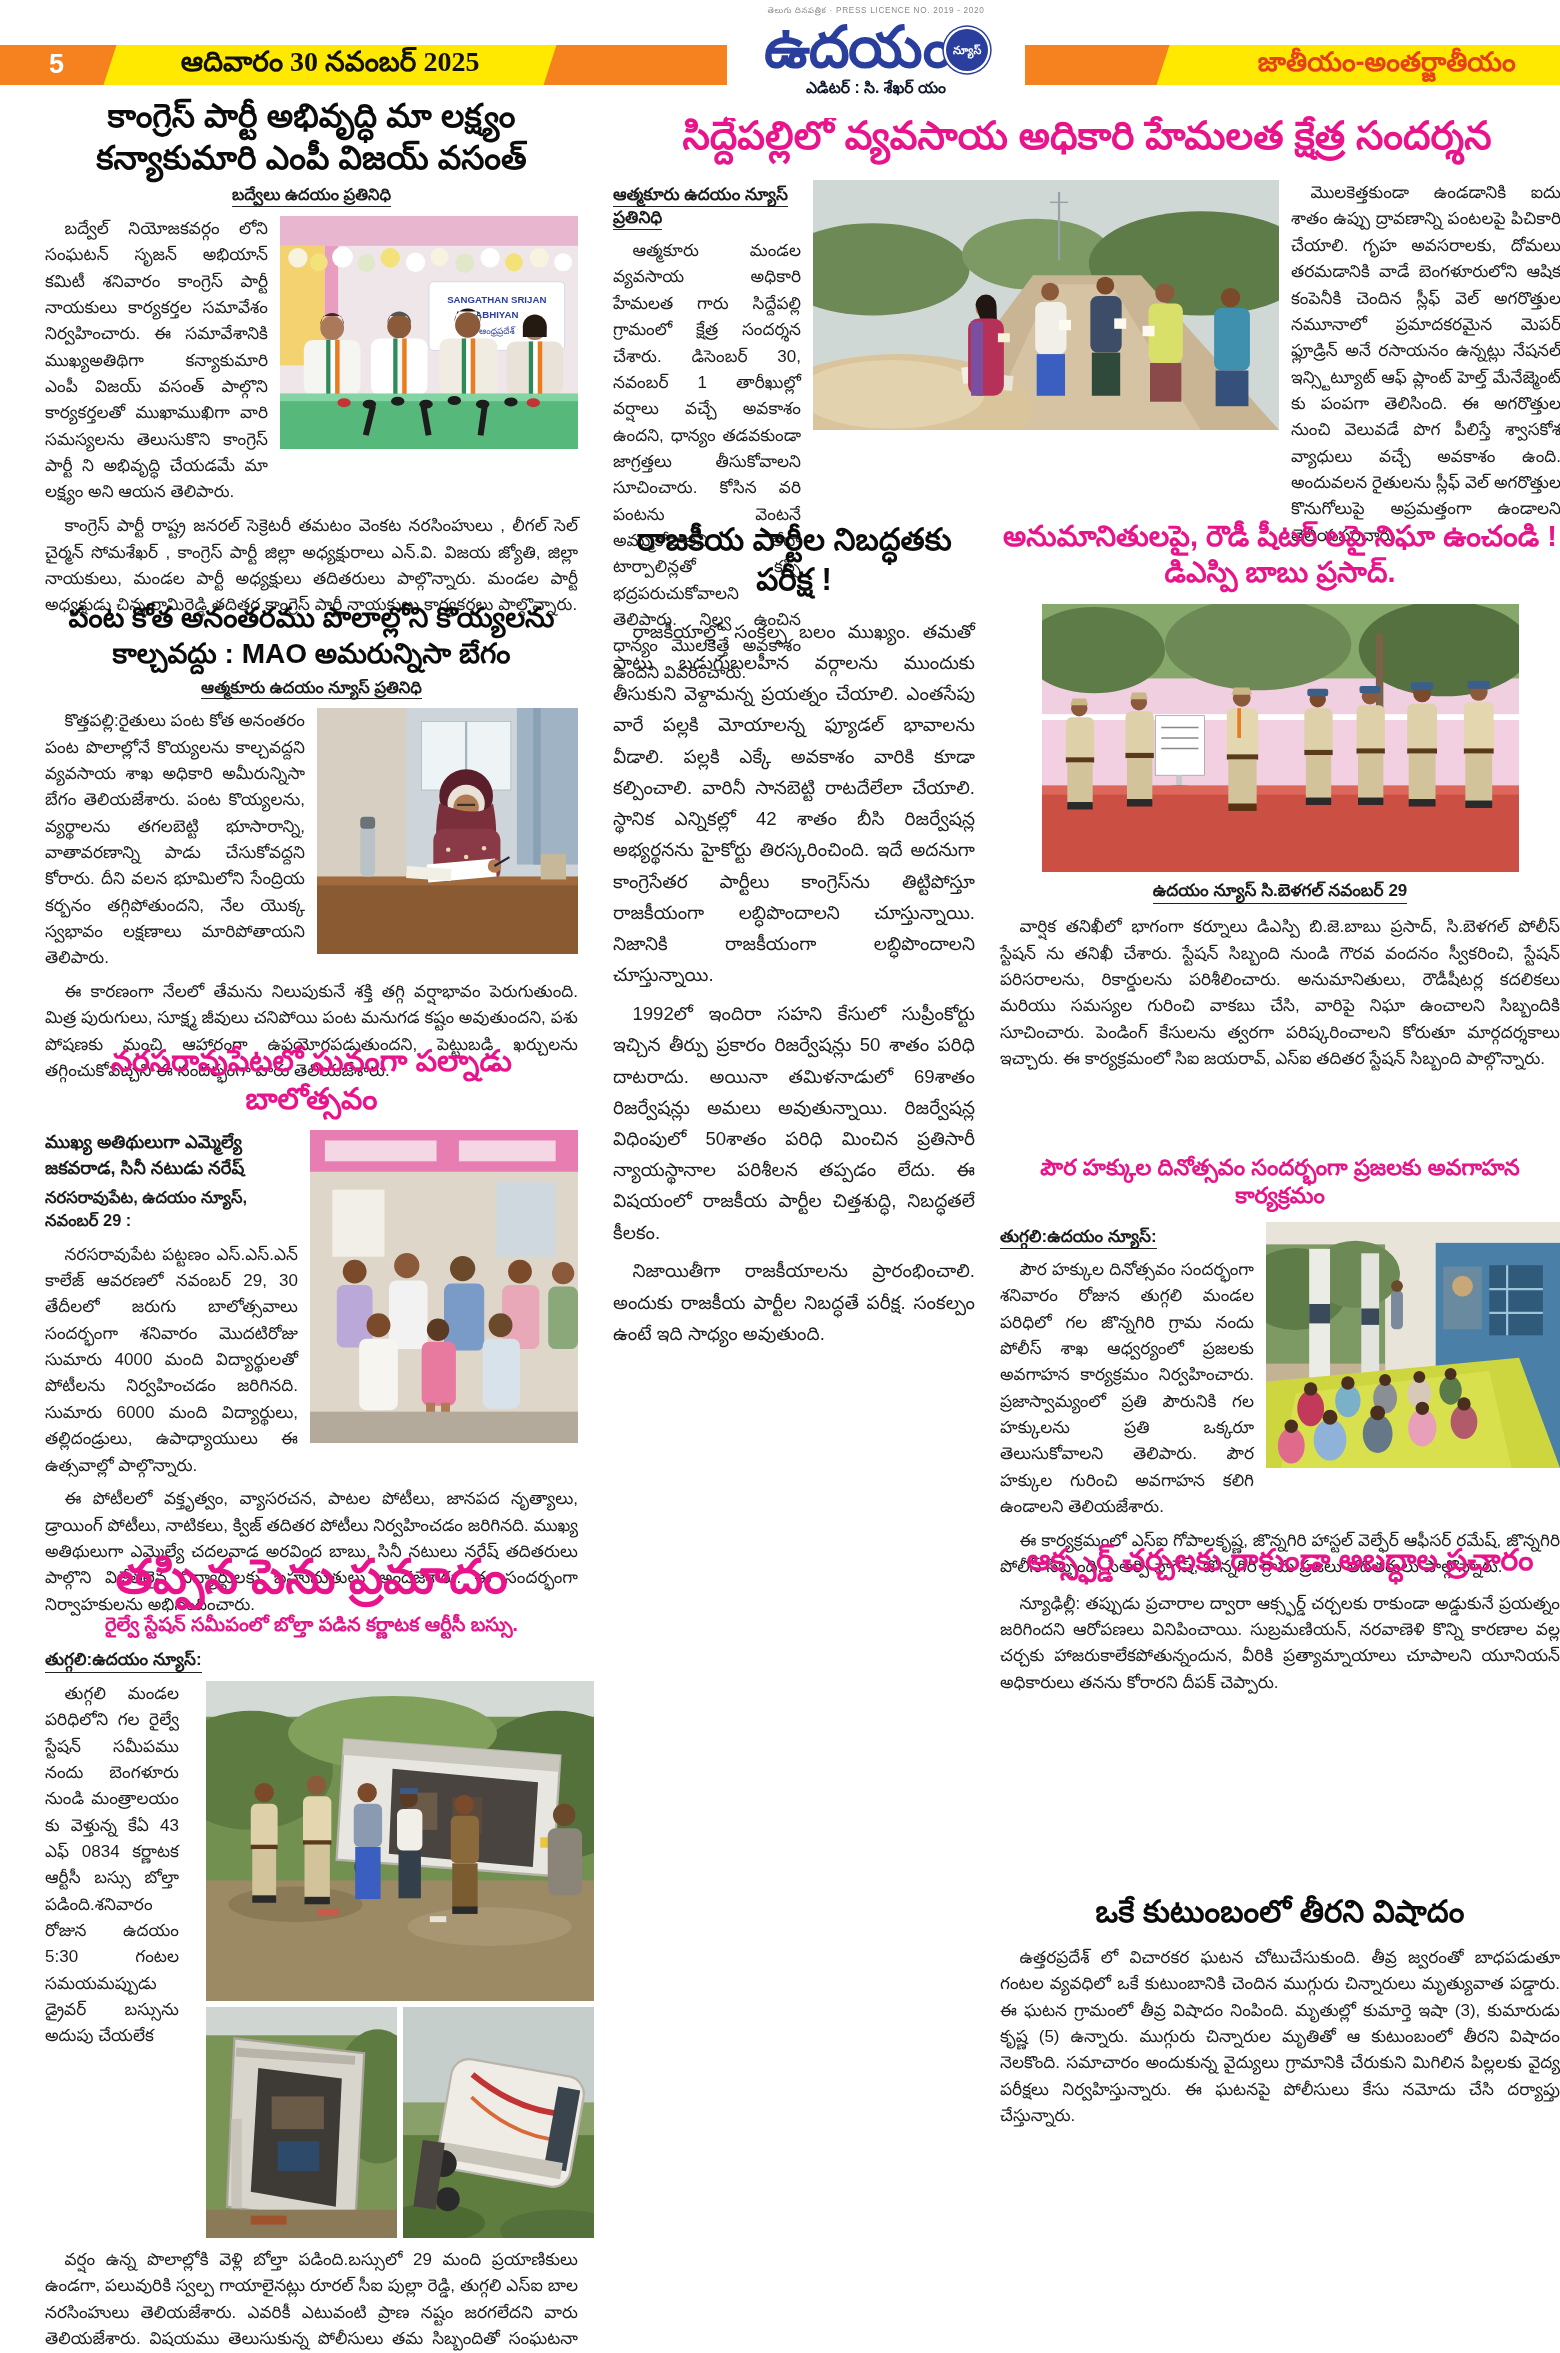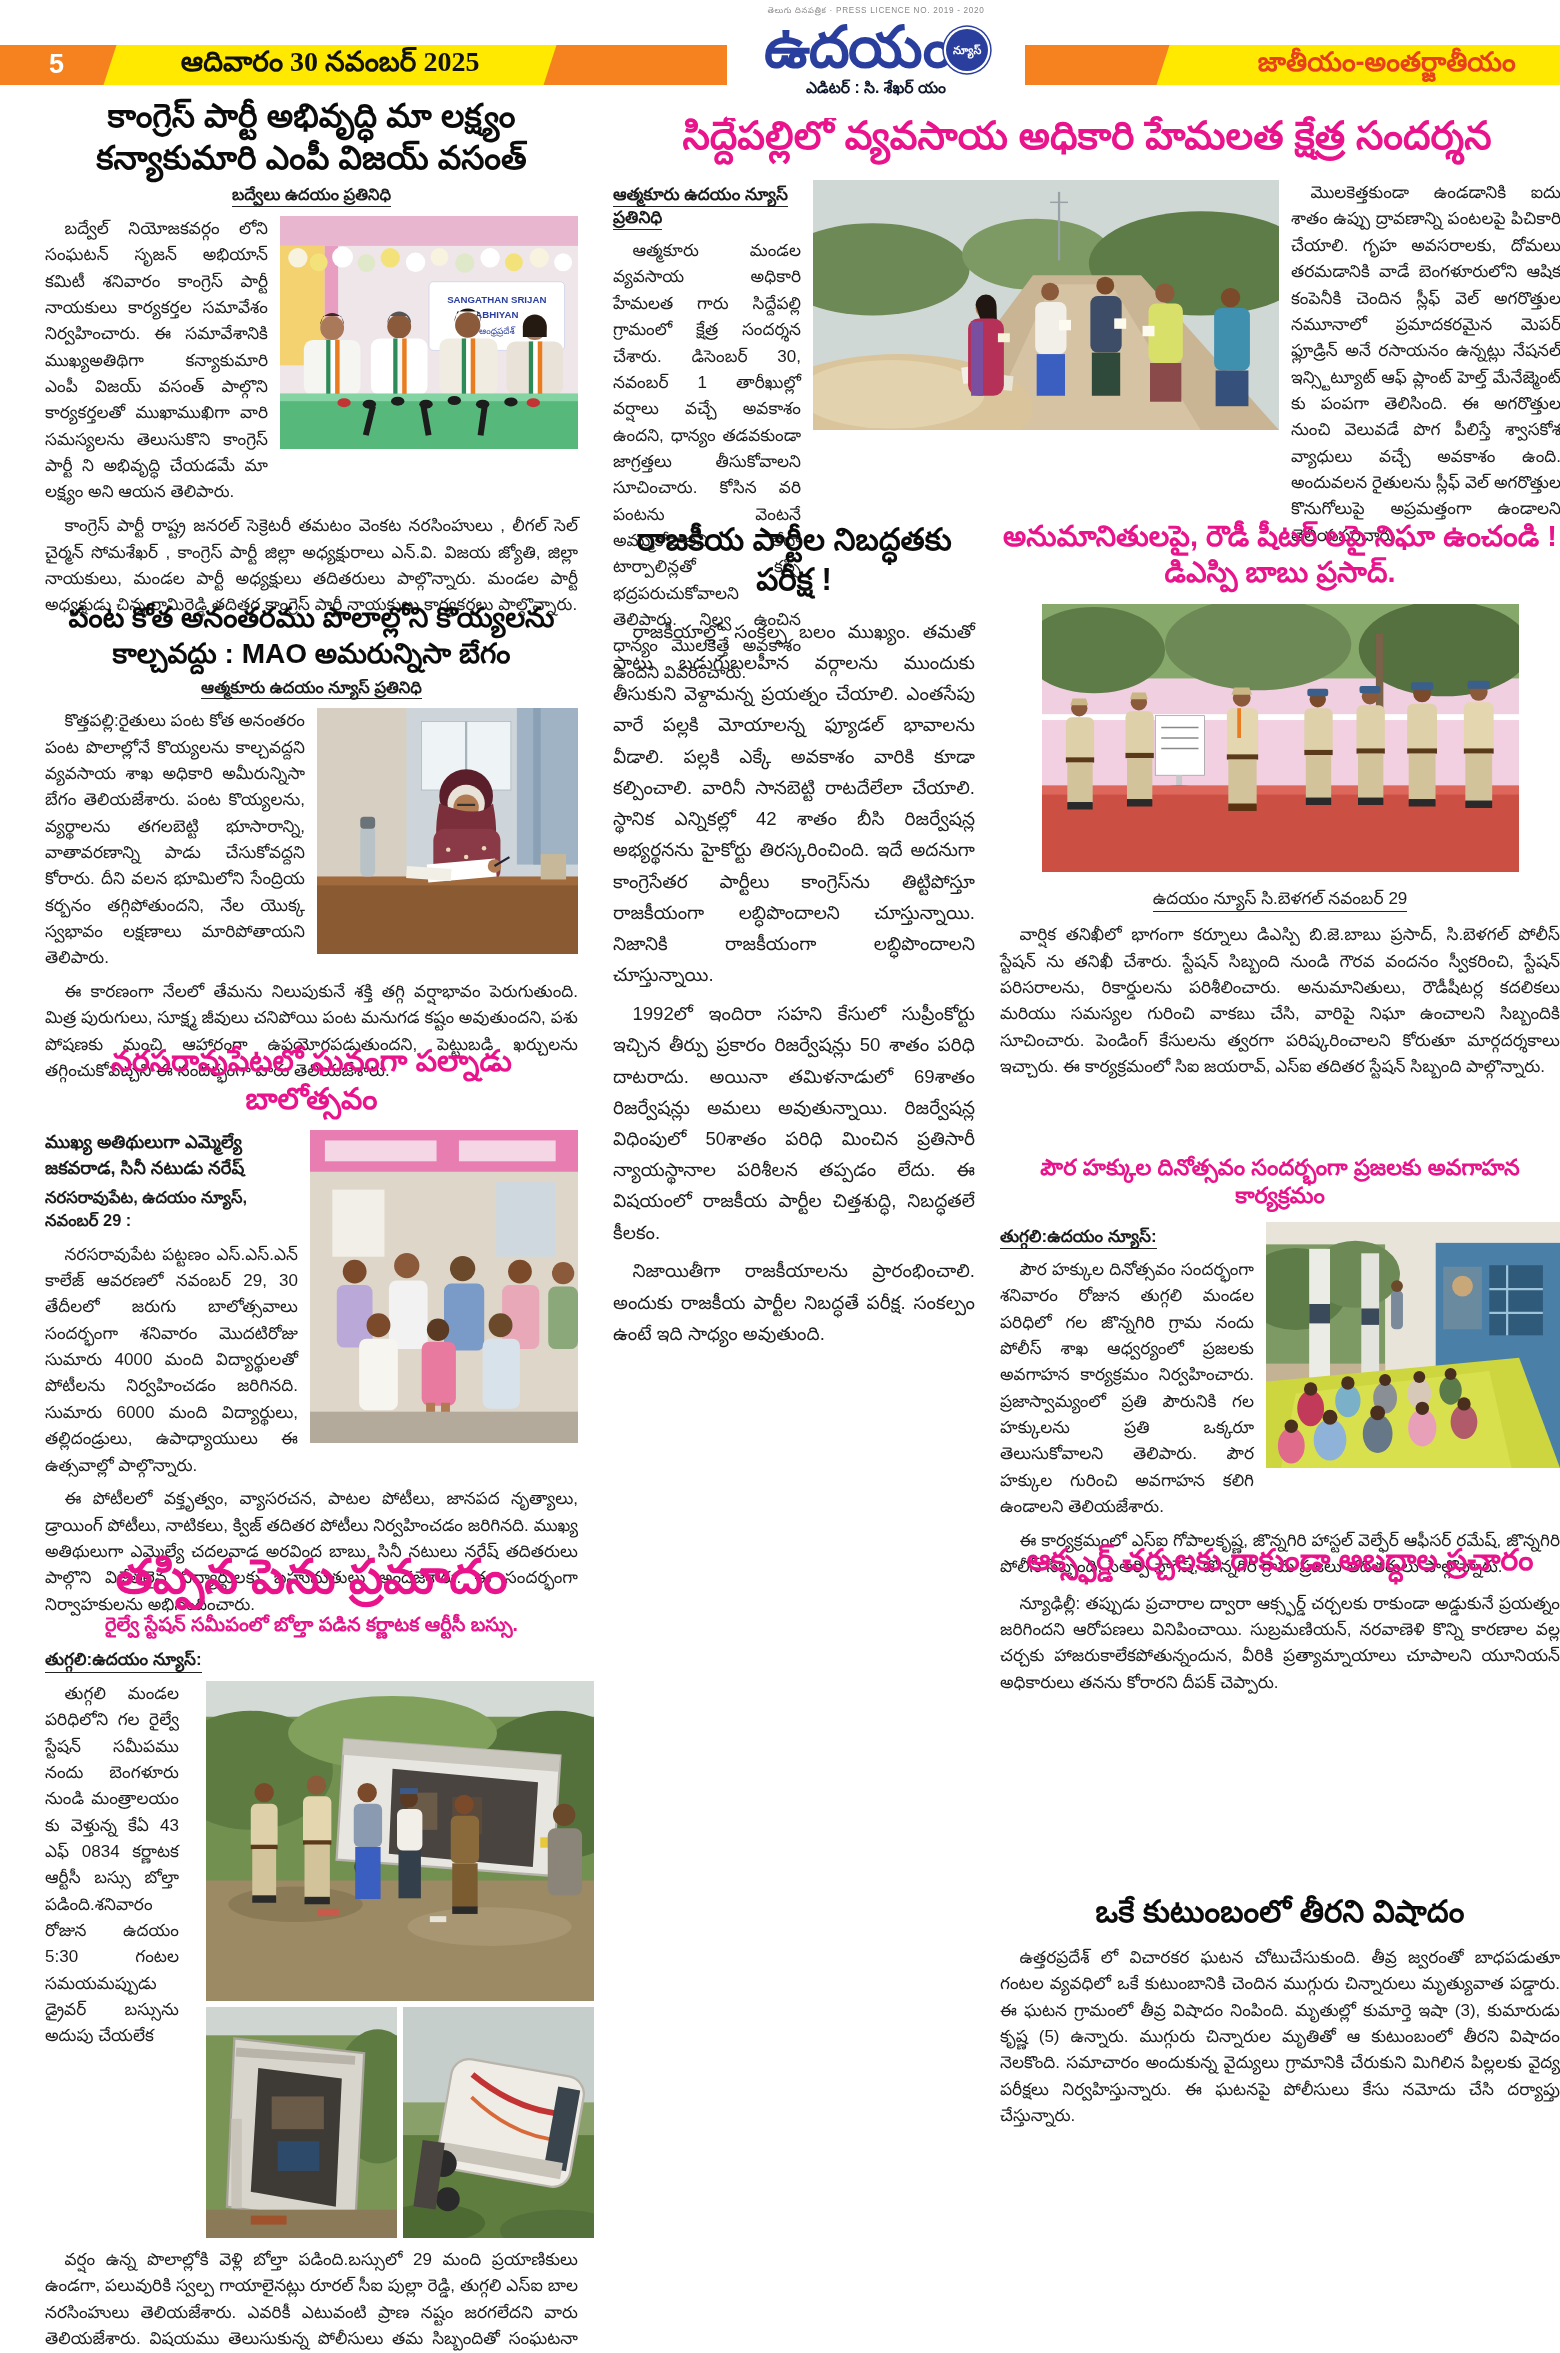--- a/index.html
+++ b/index.html
@@ -26,21 +26,21 @@
   .byline{text-align:center;font-size:16.4px;font-weight:bold;margin:6px 0 7.5px;}
   .byline span{border-bottom:1.5px solid #222;padding-bottom:2.2px;}
   .byline-left{text-align:left;font-size:17px;font-weight:bold;margin:4.5px 0 7.5px;}
   .byline-left span{border-bottom:1.5px solid #222;padding-bottom:2.2px;}
   .body-txt{font-size:17px;line-height:1.55;text-align:justify;text-indent:19.4px;margin:0 0 7.5px;}
   .body-lg{font-size:18.6px;line-height:1.68;}
   .row{display:flex;gap:12px;align-items:flex-start;}
   .col{flex:1;}
   .photo{position:relative;overflow:hidden;background:#8b5cf6;flex:none;}
   .photo svg{display:block;width:100%;height:100%;}
-  .caption{text-align:center;font-size:17px;font-weight:normal;margin-top:17px;}
+  .caption{text-align:center;font-size:17px;font-weight:bold;margin-top:9px;}
   .caption span{border-bottom:1.5px solid #222;padding-bottom:3px;}
   .subhead-pink{color:#e9138c;font-weight:bold;text-align:center;}
 </style>
 </head>
 <body>
 
 <div class="bar" style="left:0;width:753px;"></div>
 <div class="bar" style="left:1005px;width:556px;"></div>
 <div class="pageno">5</div>
 <div class="ybar" style="left:110px;width:440px;">

